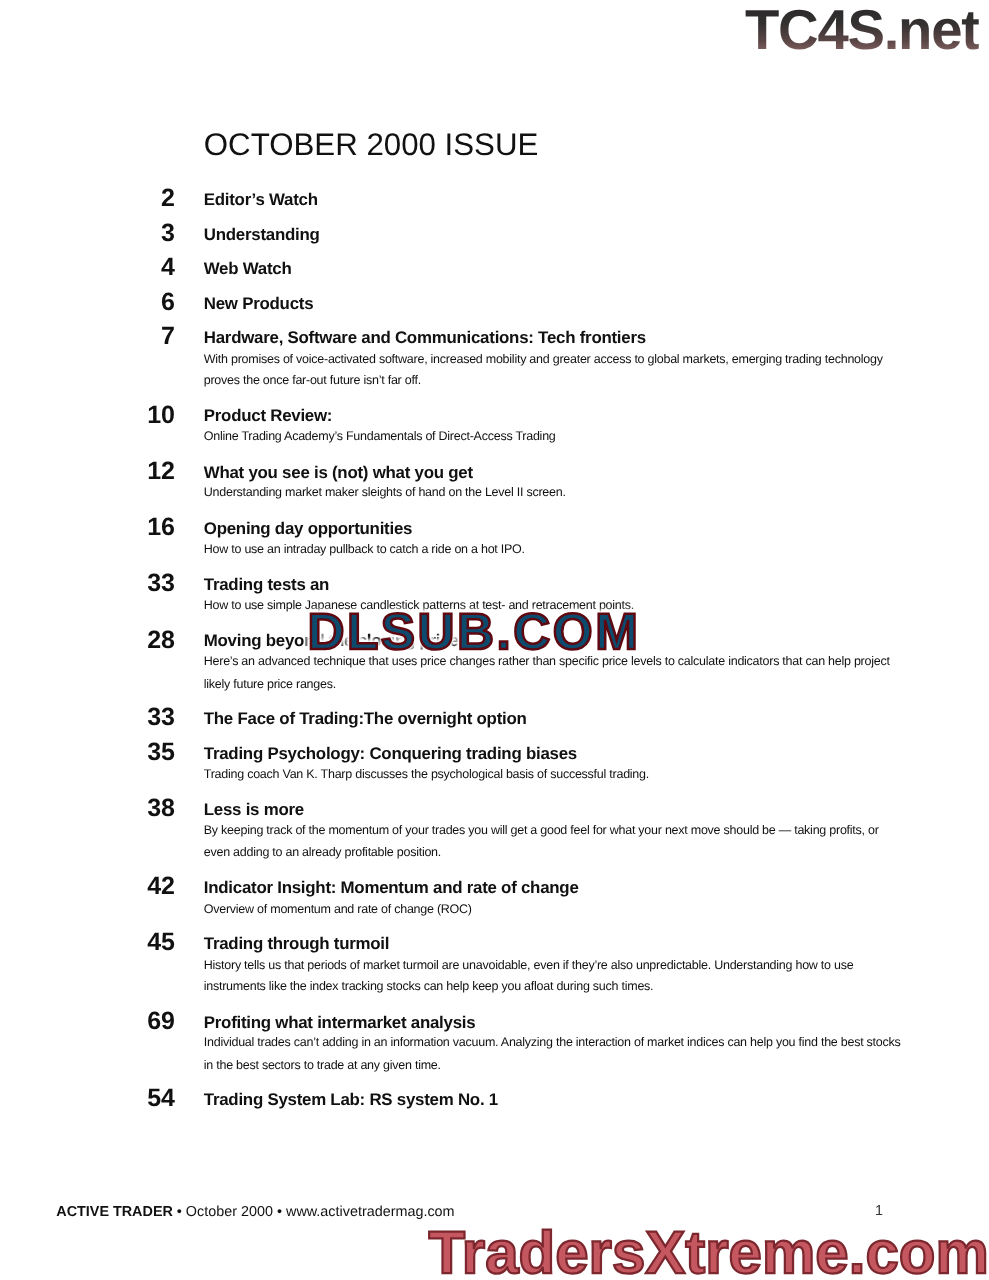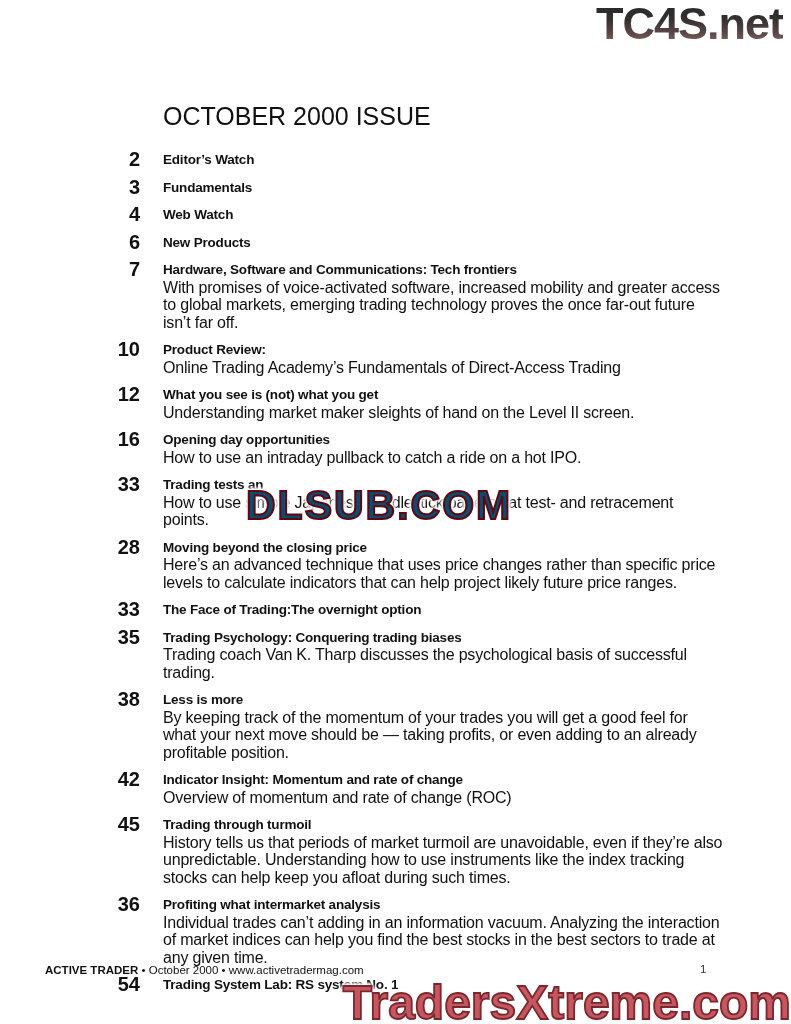--- a/index.html
+++ b/index.html
@@ -51,21 +51,21 @@
     line-height: 17px;
   }
   .txt { flex: 1; max-width: 560px; }
   .etitle {
     font-size: 13.5px;
     font-weight: 700;
     line-height: 17.5px;
     letter-spacing: -0.2px;
   }
   .edesc {
-    font-size: 16px;
+    font-size: 10px;
     font-weight: 400;
     line-height: 17.5px;
     letter-spacing: -0.2px;
   }
 
   
   .wm-center {
     position: absolute;
     left: 246px; top: 482px;
     font-size: 41px;
@@ -125,21 +125,21 @@
     <div class="num">2</div>
     <div class="txt">
       <div class="etitle">Editor’s Watch</div>
 
     </div>
   </div>
 
   <div class="entry">
     <div class="num">3</div>
     <div class="txt">
-      <div class="etitle">Fundamentals</div>
+      <div class="etitle">Understanding</div>
 
     </div>
   </div>
 
   <div class="entry">
     <div class="num">4</div>
     <div class="txt">
       <div class="etitle">Web Watch</div>
 
     </div>
@@ -236,21 +236,21 @@
 
   <div class="entry">
     <div class="num">45</div>
     <div class="txt">
       <div class="etitle">Trading through turmoil</div>
       <div class="edesc">History tells us that periods of market turmoil are unavoidable, even if they’re also unpredictable. Understanding how to use instruments like the index tracking stocks can help keep you afloat during such times.</div>
     </div>
   </div>
 
   <div class="entry">
-    <div class="num">36</div>
+    <div class="num">69</div>
     <div class="txt">
       <div class="etitle">Profiting what intermarket analysis</div>
       <div class="edesc">Individual trades can’t adding in an information vacuum. Analyzing the interaction of market indices can help you find the best stocks in the best sectors to trade at any given time.</div>
     </div>
   </div>
 
   <div class="entry">
     <div class="num">54</div>
     <div class="txt">
       <div class="etitle">Trading System Lab: RS system No. 1</div>

